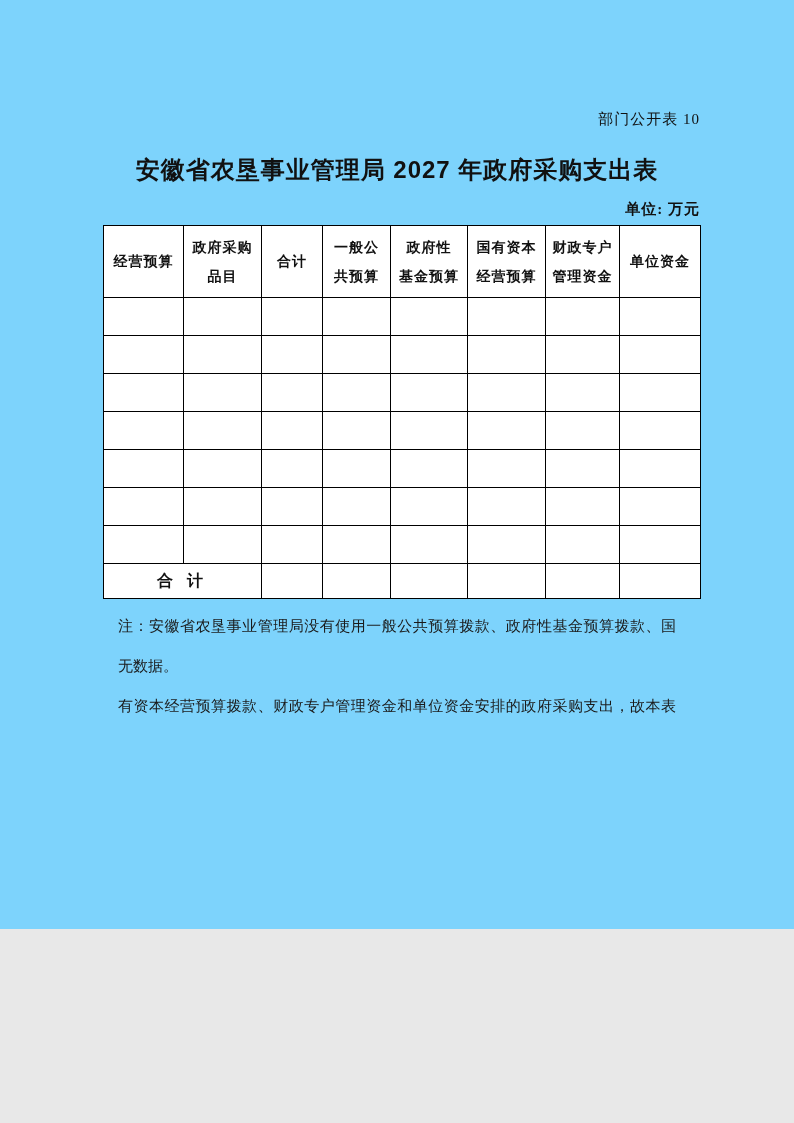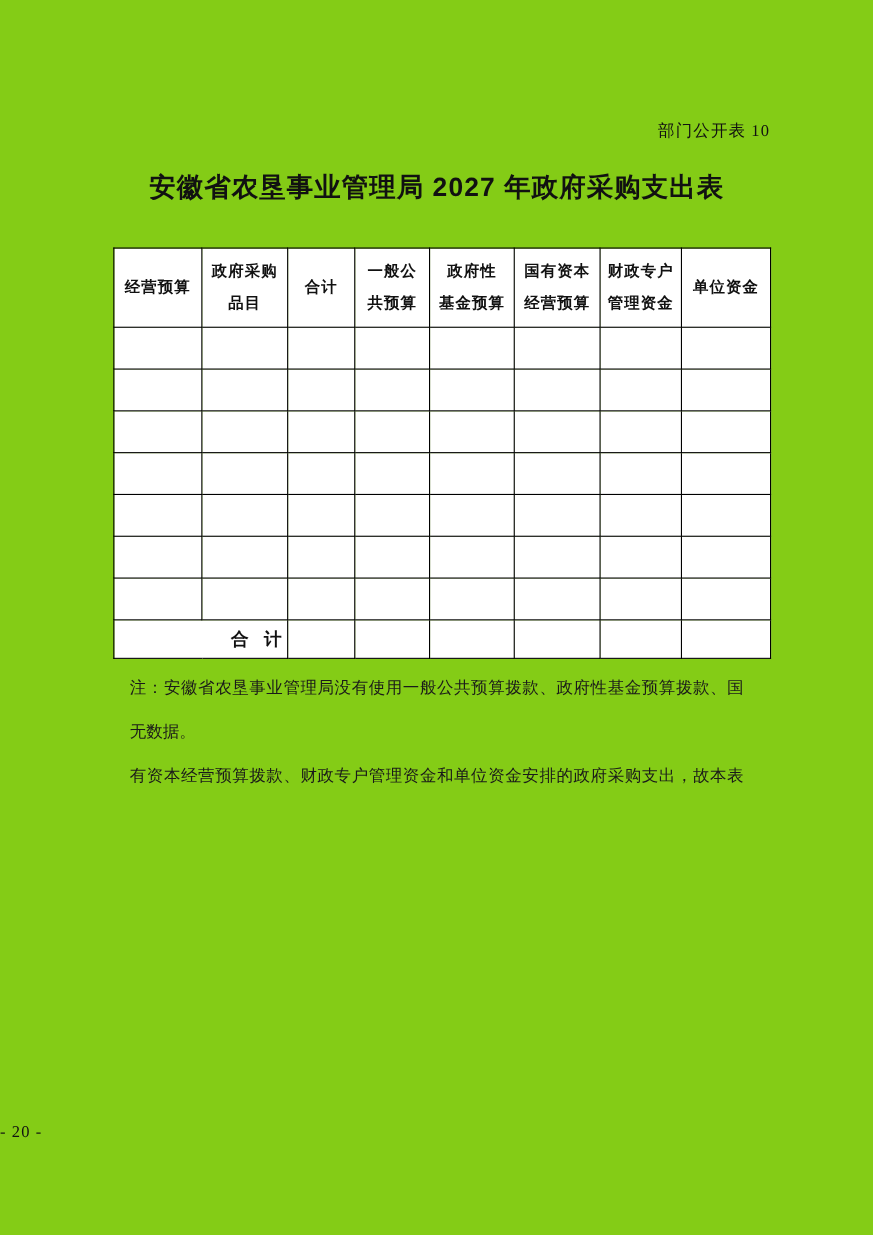--- a/index.html
+++ b/index.html
@@ -1,22 +1,22 @@
 <!DOCTYPE html>
 <html><head>
 <meta charset="utf-8">
 <style>
   * { margin: 0; padding: 0; box-sizing: border-box; }
   html, body { background: #e8e8e8; }
   .page {
     position: relative;
     width: 794px;
-    height: 1123px;
+    height: 929px;
     margin: 0 auto;
-    background: #84cc16;
+    background: #7dd3fc;
     color: #111111;
     font-family: "Liberation Serif", serif;
     overflow: hidden;
   }
   .header-label {
     position: absolute;
     top: 110px;
     left: 0;
     width: 700px;
     text-align: right;
@@ -61,21 +61,21 @@
   .main-table th {
     font-size: 14px;
     font-weight: bold;
     text-align: center;
     vertical-align: middle;
   }
   .main-table .hl { line-height: 29px; letter-spacing: 1px; }
   .main-table tbody tr { height: 38px; }
   .main-table tfoot tr { height: 35px; }
   .total-label {
-    text-align: right;
+    text-align: center;
     vertical-align: middle;
     font-size: 16px;
     font-weight: bold;
     letter-spacing: 5px;
   }
   .note {
     position: absolute;
     left: 118px;
     top: 606px;
     width: 558px;
@@ -103,20 +103,21 @@
 </style>
 </head>
 <body>
 
 <div class="page">
 
   <div class="header-label">部门公开表 10</div>
 
   <div class="doc-title">安徽省农垦事业管理局 2027 年政府采购支出表</div>
 
+  <div class="unit-label">单位: 万元</div>
 
   <table class="main-table">
     <colgroup>
       <col style="width:80px">
         <col style="width:78px">
         <col style="width:61px">
         <col style="width:68px">
       <col style="width:77px">
         <col style="width:78px">
         <col style="width:74px">

